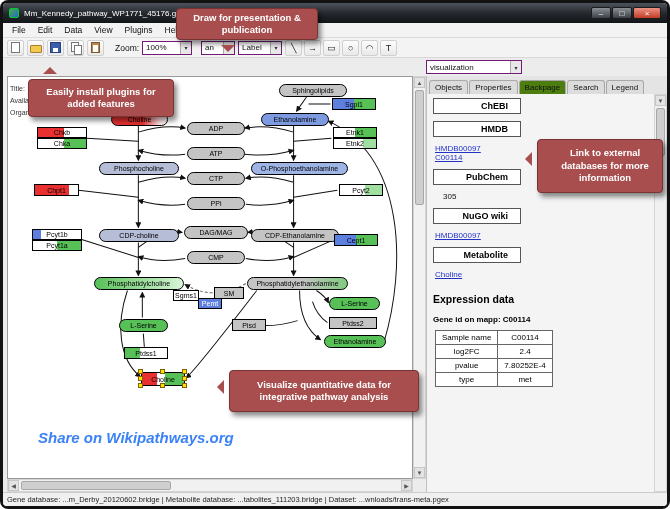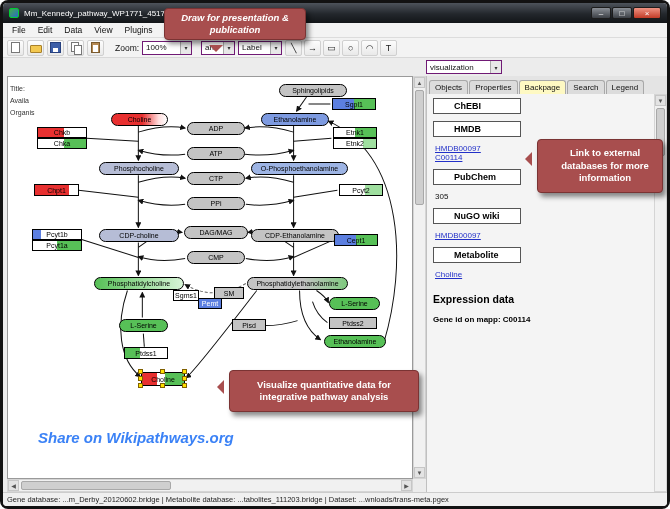--- a/index.html
+++ b/index.html
@@ -33,21 +33,21 @@
   .icon-copy::after{left:3px;top:3px;}
   .icon-paste{width:9px;height:11px;background:#b58952;border:1px solid #7a5a2e;position:relative;}
   .icon-paste::after{content:"";position:absolute;left:1px;top:2px;width:5px;height:7px;background:#fff;}
   .zoom-label{font-size:8.5px;margin-left:8px;color:#111;}
   .combo{height:14px;background:#fff;border:1px solid #701a75;display:flex;align-items:center;font-size:8px;padding-left:3px;color:#111;}
   .combo .arrow{margin-left:auto;width:11px;height:100%;background:#e8e8e8;border-left:1px solid #aaa;font-size:6px;display:flex;align-items:center;justify-content:center;color:#333;}
   .zoom-combo{width:50px;}
   .mini-combo{width:34px;margin-left:6px;}
   .label-combo{width:44px;}
   .subbar{height:18px;background:#ececec;position:relative;flex:0 0 auto;}
-  .viz-combo{position:absolute;left:423px;top:2px;width:76px;text-align:center;}
+  .viz-combo{position:absolute;left:423px;top:2px;width:96px;text-align:center;}
 
   
   .mainrow{flex:1;display:flex;min-height:0;}
   .canvas-col{flex:0 0 423px;display:grid;grid-template-columns:1fr 13px;grid-template-rows:1fr 13px;padding-left:4px;background:#ececec;}
   .canvas{position:relative;background:#fff;border:1px solid #9a9a9a;overflow:hidden;grid-column:1;grid-row:1;}
   .canvas svg{position:absolute;inset:0;z-index:1;}
   .pnode{position:absolute;border:1px solid #000;font-size:7px;color:#000;display:flex;align-items:center;justify-content:center;
          white-space:nowrap;overflow:hidden;z-index:2;background:#c4c4c4;line-height:1;}
   .pnode.metabolite{border-radius:7px;}
   .handle{position:absolute;width:5px;height:5px;background:#ffe000;border:1px solid #806000;z-index:3;}
@@ -64,42 +64,42 @@
   .hscroll .left{left:0;top:0;} .hscroll .right{right:0;top:0;}
   .vthumb{position:absolute;left:1px;right:1px;top:13px;height:115px;background:#cfcfcf;border:1px solid #a8a8a8;border-radius:2px;}
   .hthumb{position:absolute;top:1px;bottom:1px;left:13px;width:150px;background:#cfcfcf;border:1px solid #a8a8a8;border-radius:2px;}
   .sbscroll{flex:0 0 13px;}
   .sbscroll .vthumb{top:13px;height:48px;}
 
   
   .sidebar{flex:1;display:flex;flex-direction:column;background:#f0f0f0;border-left:1px solid #c0c0c0;min-width:0;}
   .tabs{height:18px;display:flex;align-items:flex-end;padding:2px 2px 0;gap:1px;background:#e4e4e4;flex:0 0 auto;}
   .tab{font-size:8px;padding:2px 5px;background:#dcdcdc;border:1px solid #a8a8a8;border-bottom:none;border-radius:3px 3px 0 0;color:#111;}
-  .tab.active{background:#fef9c3;}
+  .tab.active{background:#4d7c0f;}
   .sidebar-body{flex:1;display:flex;min-height:0;background:#f4f4f4;}
   .bp-content{flex:1;padding:4px 2px 2px 6px;overflow:hidden;}
-  .bp-header{width:88px;background:#fff;border:1px solid #555;font-weight:bold;font-size:9px;padding:2px 20px;margin:7px 0 7px;color:#000;}
+  .bp-header{width:88px;background:#fff;border:1px solid #555;font-weight:bold;font-size:9px;padding:2px 12px;margin:7px 0 7px;color:#000;text-align:right;}
   .bp-header:first-child{margin-top:0;}
   .bp-link{display:block;color:#2230c8;text-decoration:underline;font-size:8px;margin-left:2px;}
-  .bp-value{display:block;color:#111;font-size:8px;margin-left:2px;}
+  .bp-value{display:block;color:#111;font-size:8px;margin-left:10px;}
   .exp-title{font-weight:bold;font-size:10.5px;margin:14px 0 10px;color:#000;}
   .gene-id{font-weight:bold;font-size:8px;margin:0 0 6px;color:#000;}
   .exp-table{border-collapse:collapse;margin-left:2px;}
   .exp-table td{border:1px solid #666;background:#fff;font-size:8px;padding:2px 6px;text-align:center;min-width:46px;height:11px;color:#000;}
 
   
   .statusbar{height:14px;background:#f0f0f0;border-top:1px solid #ccc;font-size:7.5px;display:flex;align-items:center;
              padding:0 4px;white-space:nowrap;overflow:hidden;color:#222;flex:0 0 auto;}
 
   
   .callout{position:absolute;background:#a84e4e;border:1px solid #7a3333;border-radius:4px;color:#fff;font-weight:bold;
            font-size:9.5px;text-align:center;display:flex;align-items:center;justify-content:center;padding:3px 6px;
            box-shadow:3px 4px 5px rgba(0,0,0,.45);z-index:60;line-height:1.3;}
   .callout::after{content:"";position:absolute;width:0;height:0;border:7px solid transparent;}
-  .co-top{left:164px;top:8px;width:142px;height:32px;font-style:italic;}
+  .co-top{left:176px;top:8px;width:142px;height:32px;}
   .co-top::after{left:44px;bottom:-13px;border-top-color:#a84e4e;border-bottom:none;}
   .co-left{left:28px;top:79px;width:146px;height:38px;}
   .co-left::after{top:-13px;left:14px;border-bottom-color:#a84e4e;border-top:none;}
   .co-right{left:537px;top:139px;width:126px;height:54px;padding-left:16px;}
   .co-right::after{left:-13px;top:12px;border-right-color:#a84e4e;border-left:none;}
   .co-bottom{left:229px;top:370px;width:190px;height:42px;}
   .co-bottom::after{left:-13px;top:9px;border-right-color:#a84e4e;border-left:none;}
 </style>
 </head>
 <body>
@@ -299,30 +299,51 @@
                 <div class="bp-link">C00114</div>
                 <div class="bp-header">PubChem</div>
                 <div class="bp-value">305</div>
                 <div class="bp-header">NuGO wiki</div>
                 <div class="bp-link">HMDB00097</div>
                 <div class="bp-header">Metabolite</div>
                 <div class="bp-link">Choline</div>
               </div>
             <div class="exp-title">Expression data</div>
             <div class="gene-id">Gene id on mapp: C00114</div>
+            <table class="exp-table">
+                <tbody>
+                  <tr>
+                    <td>Sample name</td>
+                    <td>C00114</td>
+                  </tr>
+                  <tr>
+                    <td>log2FC</td>
+                    <td>2.4</td>
+                  </tr>
+                  <tr>
+                    <td>pvalue</td>
+                    <td>7.80252E-4</td>
+                  </tr>
+                  <tr>
+                    <td>type</td>
+                    <td>met</td>
+                  </tr>
+                </tbody>
+              </table>
           </div>
           <div class="sbscroll">
             <span class="sarrow up">▲</span>
             <span class="vthumb"></span>
             <span class="sarrow down">▼</span>
           </div>
         </div>
       </div>
 
     </div>
 
     <div class="statusbar">Gene database: ...m_Derby_20120602.bridge | Metabolite database: ...tabolites_111203.bridge | Dataset: ...wnloads/trans-meta.pgex</div>
   </div>
 
   <div class="callout co-top">Draw for presentation &amp; publication</div>
+  <div class="callout co-left">Easily install plugins for added features</div>
   <div class="callout co-right">Link to external databases for more information</div>
   <div class="callout co-bottom">Visualize quantitative data for integrative pathway analysis</div>
 </div>
 
 </body></html>

